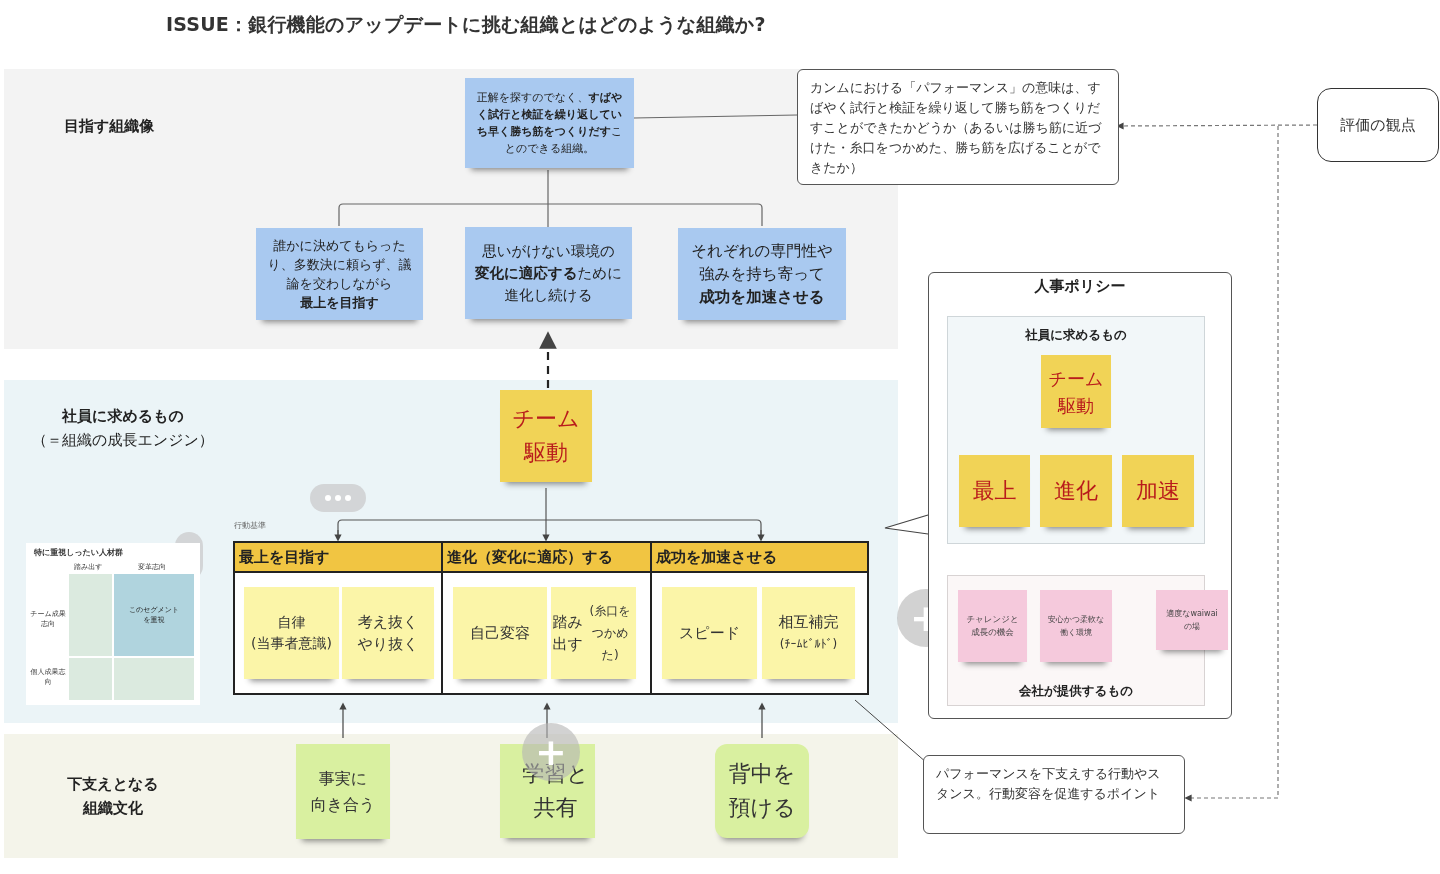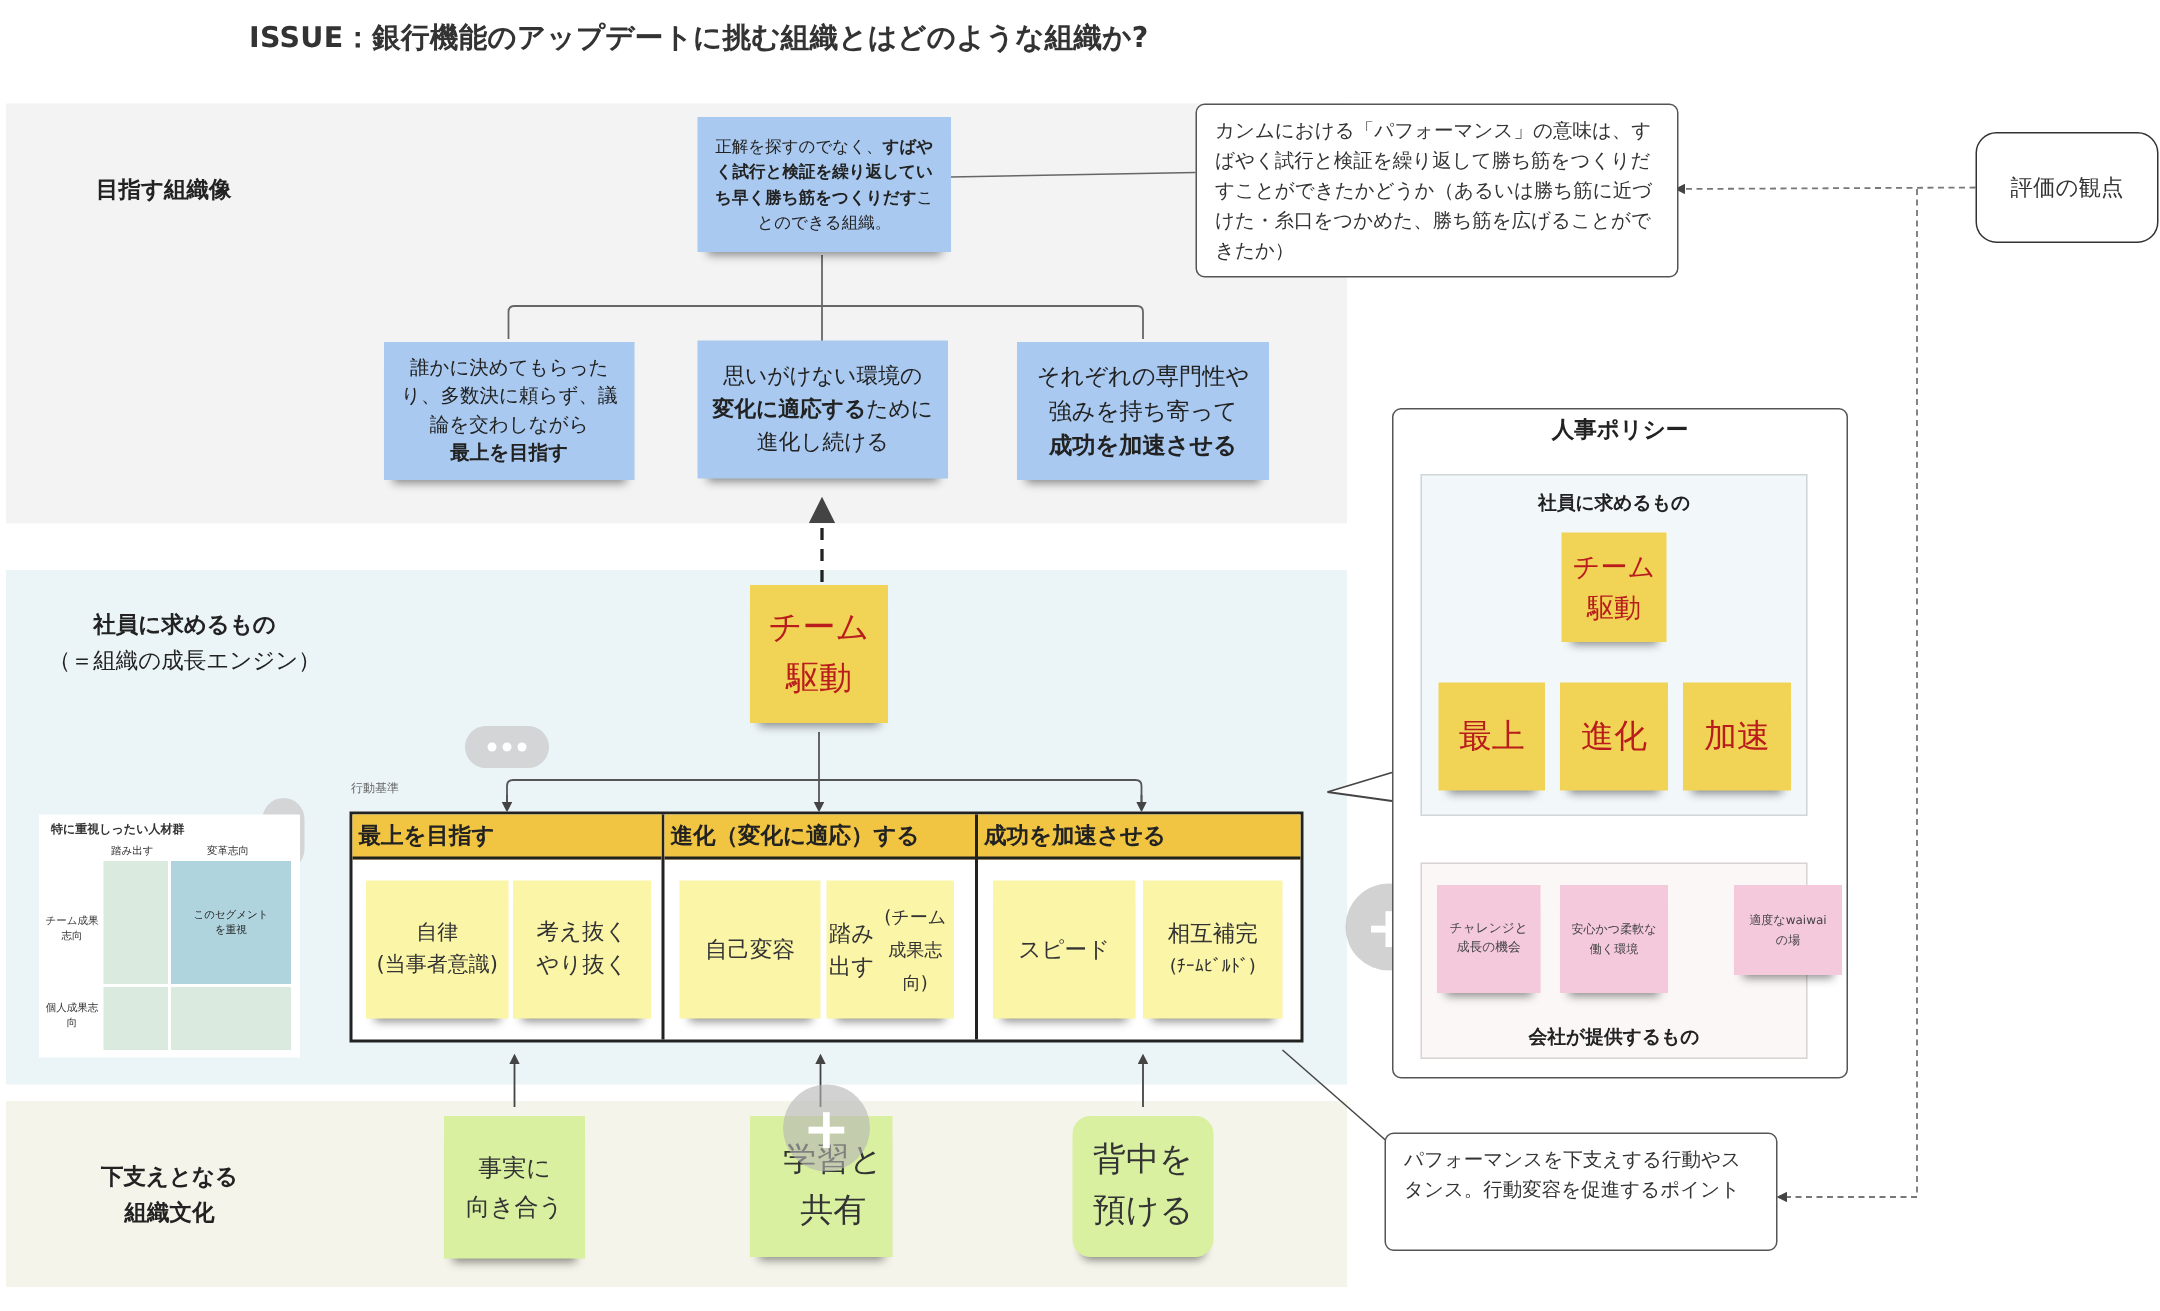--- a/index.html
+++ b/index.html
@@ -164,21 +164,21 @@
       <div>やり抜く</div>
     </div>
   </div>
   <div class="col" style="left:208px; width:209px;">
     <div class="col-head">進化（変化に適応）する</div>
     <div class="sticky pale" style="left:10px; top:44px; width:94px; height:92px; font-size:15px; line-height:22px; flex-direction:column;">
       <div>自己変容</div>
     </div>
     <div class="sticky pale" style="left:108px; top:44px; width:85px; height:92px; font-size:15px; line-height:22px; flex-direction:row;">
       <div>踏み出す</div>
-      <div style="font-size:12px;">(チーム成果志向)</div>
+      <div style="font-size:12px;">(糸口をつかめた)</div>
     </div>
   </div>
   <div class="col" style="left:417px; width:215px;">
     <div class="col-head">成功を加速させる</div>
     <div class="sticky pale" style="left:10px; top:44px; width:95px; height:92px; font-size:15px; line-height:22px; flex-direction:column;">
       <div>スピード</div>
     </div>
     <div class="sticky pale" style="left:110px; top:44px; width:93px; height:92px; font-size:15px; line-height:22px; flex-direction:column;">
       <div>相互補完</div>
       <div style="font-size:12px;">(ﾁｰﾑﾋﾞﾙﾄﾞ)</div>

